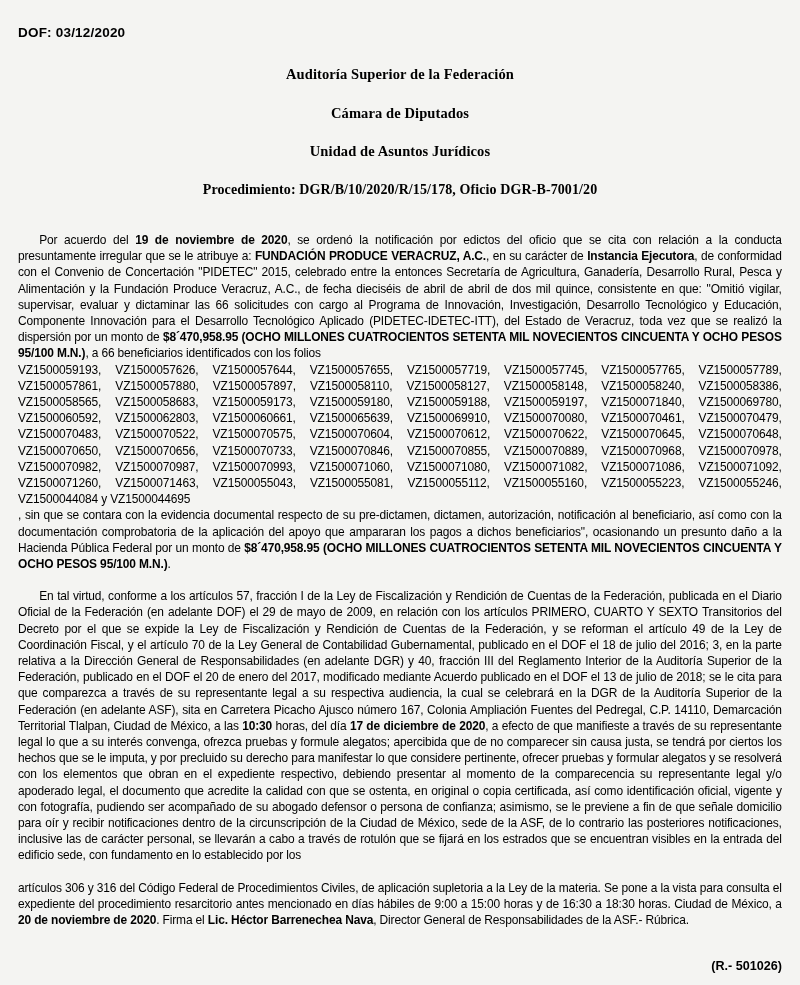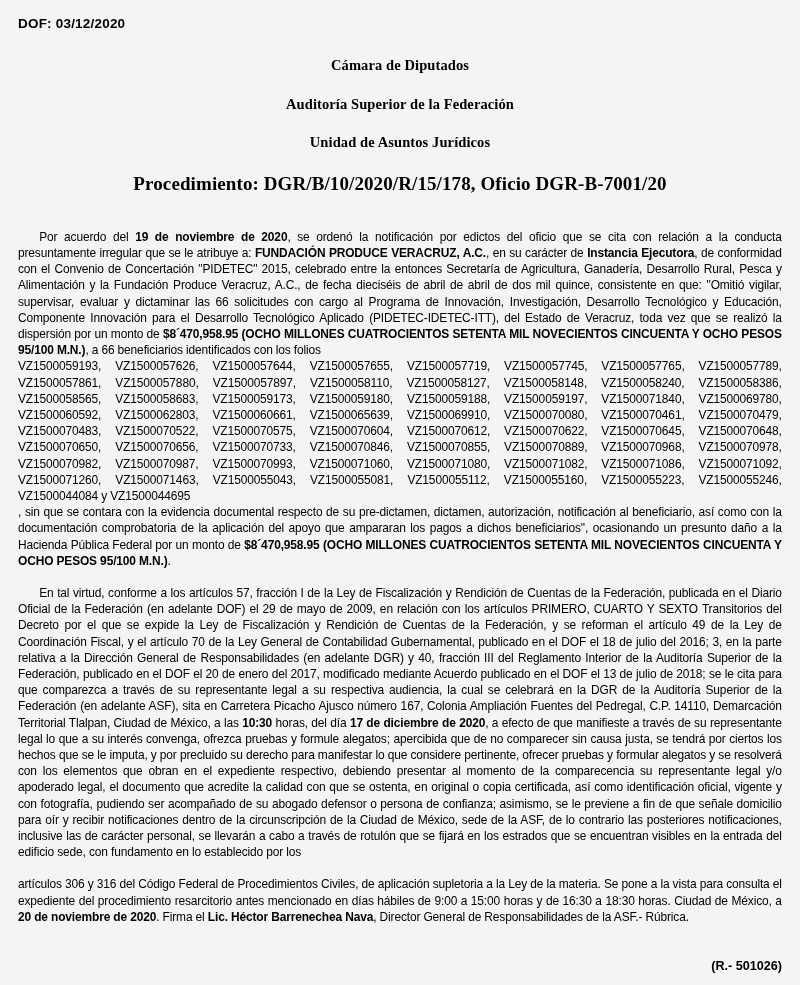--- a/index.html
+++ b/index.html
@@ -13,21 +13,21 @@
     background: #f4f4f2;
     font-family: "Liberation Sans", sans-serif;
     color: #000000;
     overflow: hidden;
   }
   .page {
     position: relative;
     width: 800px;
     height: 985px;
     box-sizing: border-box;
-    padding: 8px 18px;
+    padding: 17px 18px;
   }
 
   
   .dof-line {
     font-family: "Liberation Sans", sans-serif;
     font-weight: bold;
     font-size: 13.5px;
     letter-spacing: 0.2px;
     padding-top: 9px;
     line-height: 1.1;
@@ -40,21 +40,21 @@
   }
   .heading-line {
     font-family: "Liberation Serif", serif;
     font-weight: bold;
     font-size: 14.5px;
     line-height: 1.15;
     margin-bottom: 22px;
     letter-spacing: 0.1px;
   }
   .heading-line.proc {
-    font-size: 19px;
+    font-size: 14px;
     margin-bottom: 0;
   }
 
   
   .body-wrap {
     margin-top: 34px;
   }
   p.para {
     margin: 0 0 0 0;
     text-align: justify;
@@ -94,22 +94,22 @@
   }
 </style>
 </head>
 <body>
 
 <div class="page">
 
   <div class="dof-line">DOF: 03/12/2020</div>
 
   <div class="heading-block">
+    <div class="heading-line">Auditoría Superior de la Federación</div>
     <div class="heading-line">Cámara de Diputados</div>
-    <div class="heading-line">Auditoría Superior de la Federación</div>
     <div class="heading-line">Unidad de Asuntos Jurídicos</div>
     <div class="heading-line proc">Procedimiento: DGR/B/10/2020/R/15/178, Oficio DGR-B-7001/20</div>
   </div>
 
   <div class="body-wrap">
 
     <p class="para"><span class="ind"></span><span>Por acuerdo del </span><b>19 de noviembre de 2020</b><span>, se ordenó la notificación por edictos del oficio que se cita con relación a la conducta presuntamente irregular que se le atribuye a: </span><b>FUNDACIÓN PRODUCE VERACRUZ, A.C.</b><span>, en su carácter de </span><b>Instancia Ejecutora</b><span>, de conformidad con el Convenio de Concertación "PIDETEC" 2015, celebrado entre la entonces Secretaría de Agricultura, Ganadería, Desarrollo Rural, Pesca y Alimentación y la Fundación Produce Veracruz, A.C., de fecha dieciséis de abril de abril de dos mil quince, consistente en que: "Omitió vigilar, supervisar, evaluar y dictaminar las 66 solicitudes con cargo al Programa de Innovación, Investigación, Desarrollo Tecnológico y Educación, Componente Innovación para el Desarrollo Tecnológico Aplicado (PIDETEC-IDETEC-ITT), del Estado de Veracruz, toda vez que se realizó la dispersión por un monto de </span><b>$8´470,958.95 (OCHO MILLONES CUATROCIENTOS SETENTA MIL NOVECIENTOS CINCUENTA Y OCHO PESOS 95/100 M.N.)</b><span>, a 66 beneficiarios identificados con los folios </span><span class="folios"><span>VZ1500059193</span>, <span>VZ1500057626</span>, <span>VZ1500057644</span>, <span>VZ1500057655</span>, <span>VZ1500057719</span>, <span>VZ1500057745</span>, <span>VZ1500057765</span>, <span>VZ1500057789</span>, <span>VZ1500057861</span>, <span>VZ1500057880</span>, <span>VZ1500057897</span>, <span>VZ1500058110</span>, <span>VZ1500058127</span>, <span>VZ1500058148</span>, <span>VZ1500058240</span>, <span>VZ1500058386</span>, <span>VZ1500058565</span>, <span>VZ1500058683</span>, <span>VZ1500059173</span>, <span>VZ1500059180</span>, <span>VZ1500059188</span>, <span>VZ1500059197</span>, <span>VZ1500071840</span>, <span>VZ1500069780</span>, <span>VZ1500060592</span>, <span>VZ1500062803</span>, <span>VZ1500060661</span>, <span>VZ1500065639</span>, <span>VZ1500069910</span>, <span>VZ1500070080</span>, <span>VZ1500070461</span>, <span>VZ1500070479</span>, <span>VZ1500070483</span>, <span>VZ1500070522</span>, <span>VZ1500070575</span>, <span>VZ1500070604</span>, <span>VZ1500070612</span>, <span>VZ1500070622</span>, <span>VZ1500070645</span>, <span>VZ1500070648</span>, <span>VZ1500070650</span>, <span>VZ1500070656</span>, <span>VZ1500070733</span>, <span>VZ1500070846</span>, <span>VZ1500070855</span>, <span>VZ1500070889</span>, <span>VZ1500070968</span>, <span>VZ1500070978</span>, <span>VZ1500070982</span>, <span>VZ1500070987</span>, <span>VZ1500070993</span>, <span>VZ1500071060</span>, <span>VZ1500071080</span>, <span>VZ1500071082</span>, <span>VZ1500071086</span>, <span>VZ1500071092</span>, <span>VZ1500071260</span>, <span>VZ1500071463</span>, <span>VZ1500055043</span>, <span>VZ1500055081</span>, <span>VZ1500055112</span>, <span>VZ1500055160</span>, <span>VZ1500055223</span>, <span>VZ1500055246</span>, <span>VZ1500044084</span> y <span>VZ1500044695</span></span><span>, sin que se contara con la evidencia documental respecto de su pre-dictamen, dictamen, autorización, notificación al beneficiario, así como con la documentación comprobatoria de la aplicación del apoyo que ampararan los pagos a dichos beneficiarios", ocasionando un presunto daño a la Hacienda Pública Federal por un monto de </span><b>$8´470,958.95 (OCHO MILLONES CUATROCIENTOS SETENTA MIL NOVECIENTOS CINCUENTA Y OCHO PESOS 95/100 M.N.)</b><span>.</span></p>
 
     <p class="para"><span class="ind"></span><span>En tal virtud, conforme a los artículos 57, fracción I de la Ley de Fiscalización y Rendición de Cuentas de la Federación, publicada en el Diario Oficial de la Federación (en adelante DOF) el 29 de mayo de 2009, en relación con los artículos PRIMERO, CUARTO Y SEXTO Transitorios del Decreto por el que se expide la Ley de Fiscalización y Rendición de Cuentas de la Federación, y se reforman el artículo 49 de la Ley de Coordinación Fiscal, y el artículo 70 de la Ley General de Contabilidad Gubernamental, publicado en el DOF el 18 de julio del 2016; 3, en la parte relativa a la Dirección General de Responsabilidades (en adelante DGR) y 40, fracción III del Reglamento Interior de la Auditoría Superior de la Federación, publicado en el DOF el 20 de enero del 2017, modificado mediante Acuerdo publicado en el DOF el 13 de julio de 2018; se le cita para que comparezca a través de su representante legal a su respectiva audiencia, la cual se celebrará en la DGR de la Auditoría Superior de la Federación (en adelante ASF), sita en Carretera Picacho Ajusco número 167, Colonia Ampliación Fuentes del Pedregal, C.P. 14110, Demarcación Territorial Tlalpan, Ciudad de México, a las </span><b>10:30</b><span> horas, del día </span><b>17 de diciembre de 2020</b><span>, a efecto de que manifieste a través de su representante legal lo que a su interés convenga, ofrezca pruebas y formule alegatos; apercibida que de no comparecer sin causa justa, se tendrá por ciertos los hechos que se le imputa, y por precluido su derecho para manifestar lo que considere pertinente, ofrecer pruebas y formular alegatos y se resolverá con los elementos que obran en el expediente respectivo, debiendo presentar al momento de la comparecencia su representante legal y/o apoderado legal, el documento que acredite la calidad con que se ostenta, en original o copia certificada, así como identificación oficial, vigente y con fotografía, pudiendo ser acompañado de su abogado defensor o persona de confianza; asimismo, se le previene a fin de que señale domicilio para oír y recibir notificaciones dentro de la circunscripción de la Ciudad de México, sede de la ASF, de lo contrario las posteriores notificaciones, inclusive las de carácter personal, se llevarán a cabo a través de rotulón que se fijará en los estrados que se encuentran visibles en la entrada del edificio sede, con fundamento en lo establecido por los</span></p>
 

